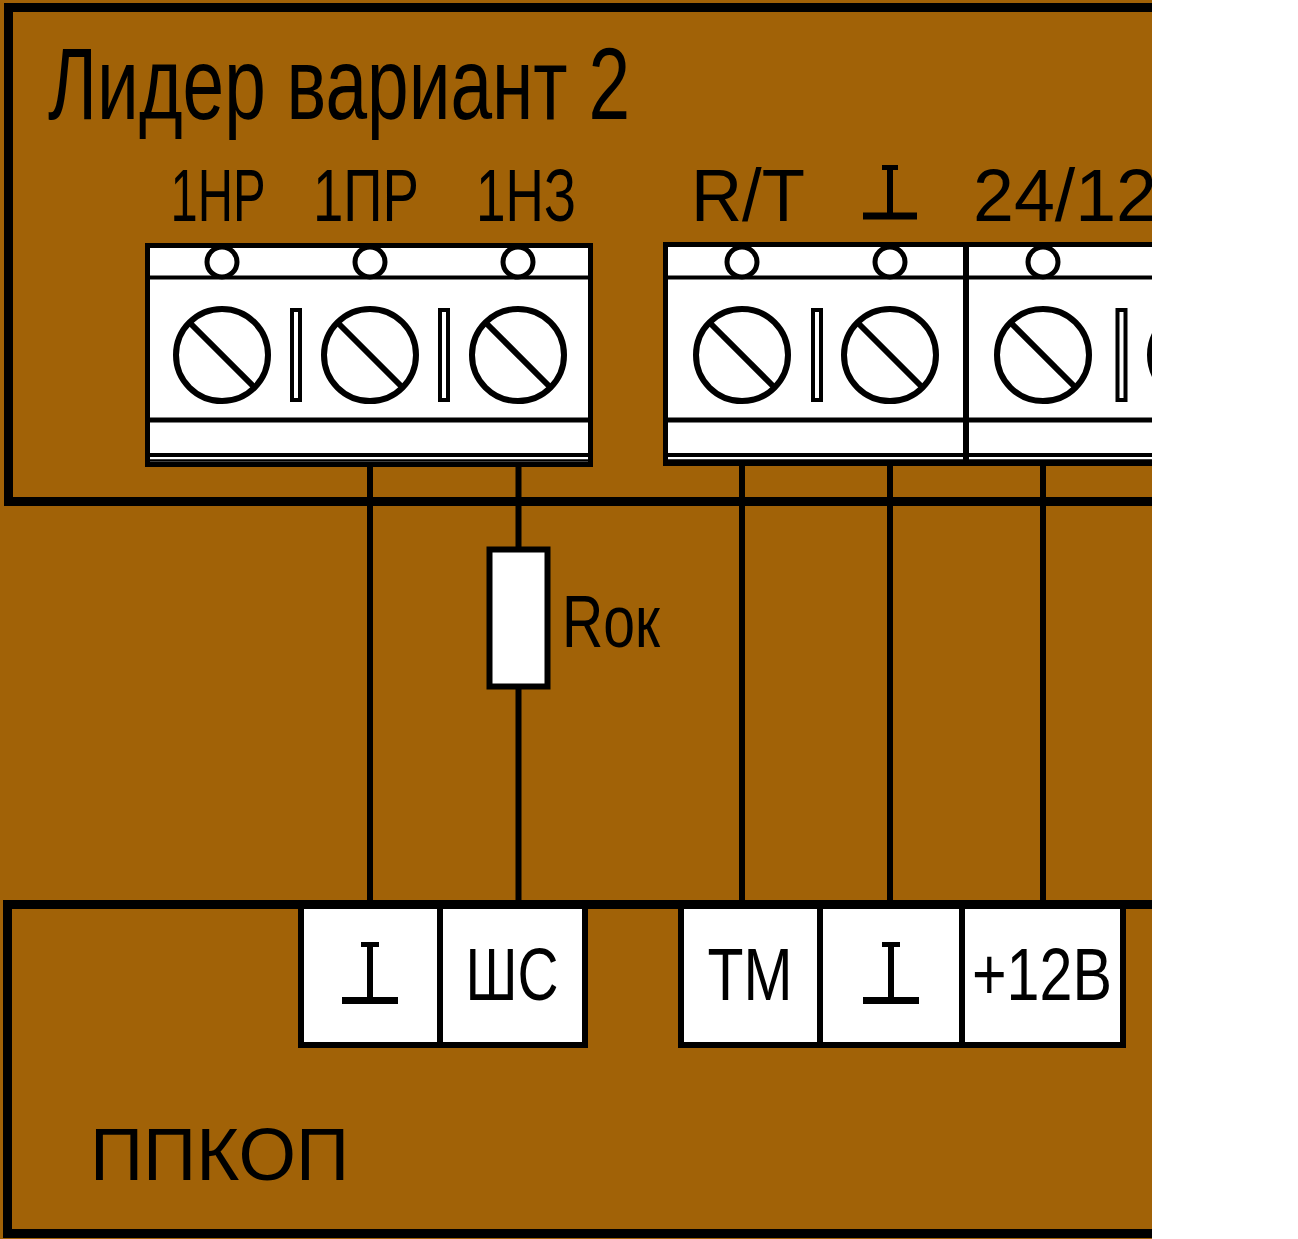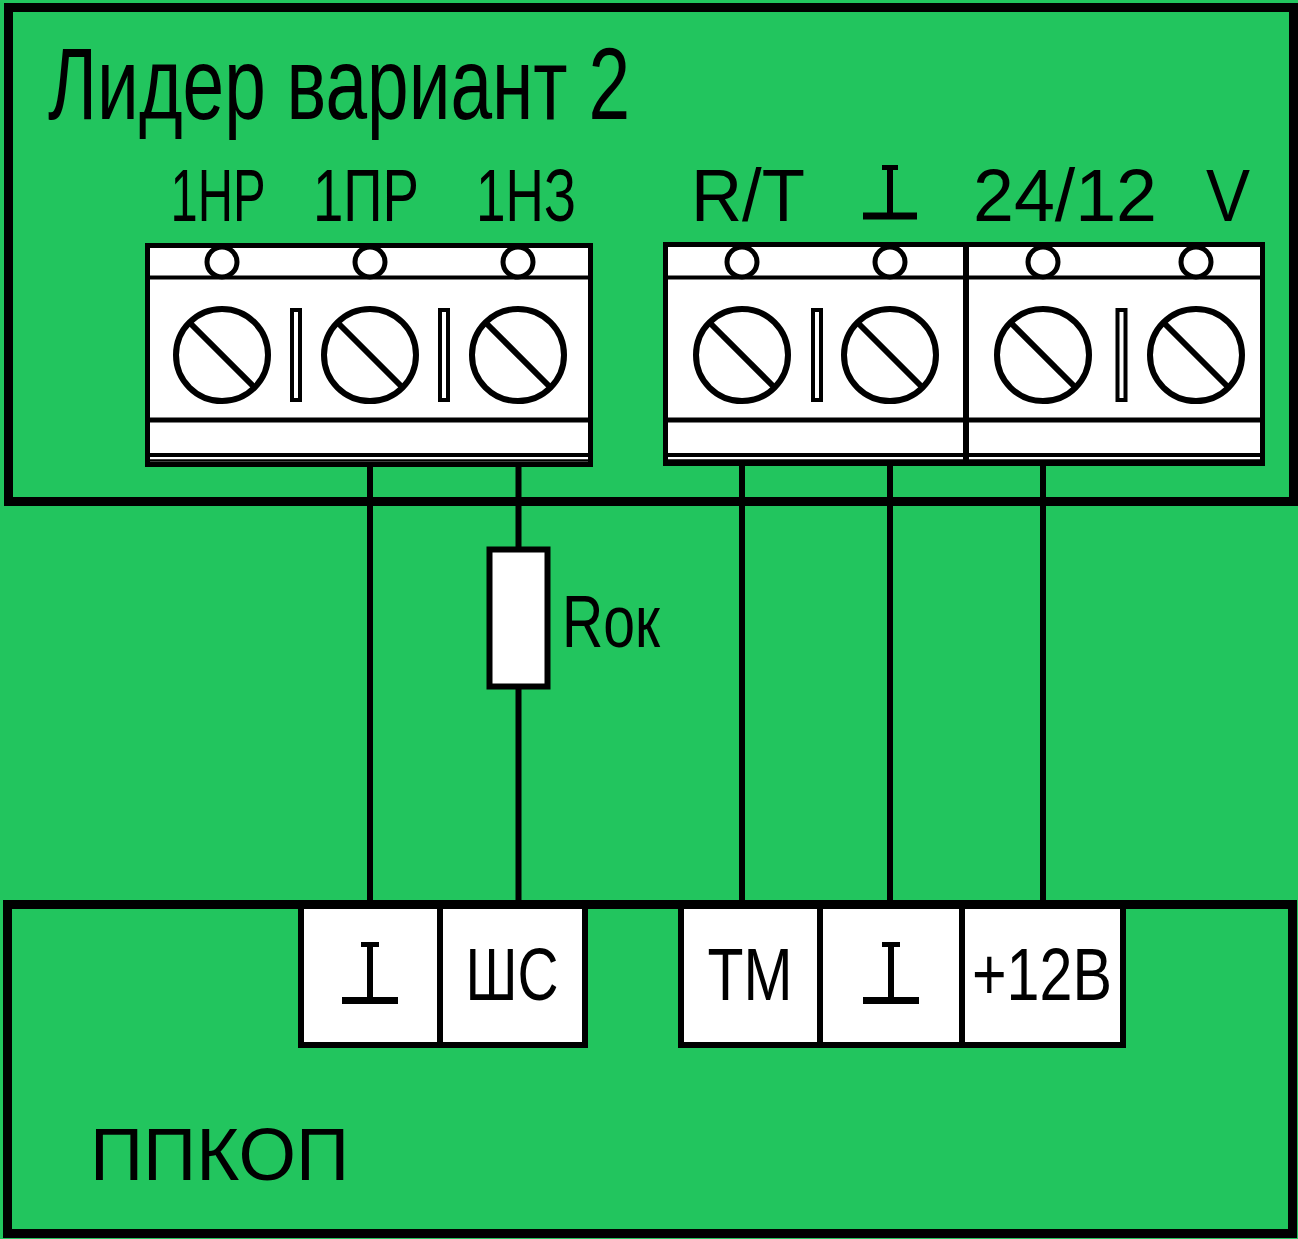--- a/index.html
+++ b/index.html
@@ -2,23 +2,23 @@
 <html><head>
 <meta charset="utf-8">
 <style>
   html, body {
     margin: 0;
     padding: 0;
     background: #ffffff;
   }
   .stage {
     position: relative;
-    width: 1298px;
+    width: 1152px;
     height: 1239px;
-    background: #22c55e;
+    background: #a16207;
     overflow: hidden;
   }
   svg {
     display: block;
   }
   .lbl {
     font-family: "Liberation Sans", sans-serif;
     fill: #000000;
   }
   .title-text { font-size: 102px; }

